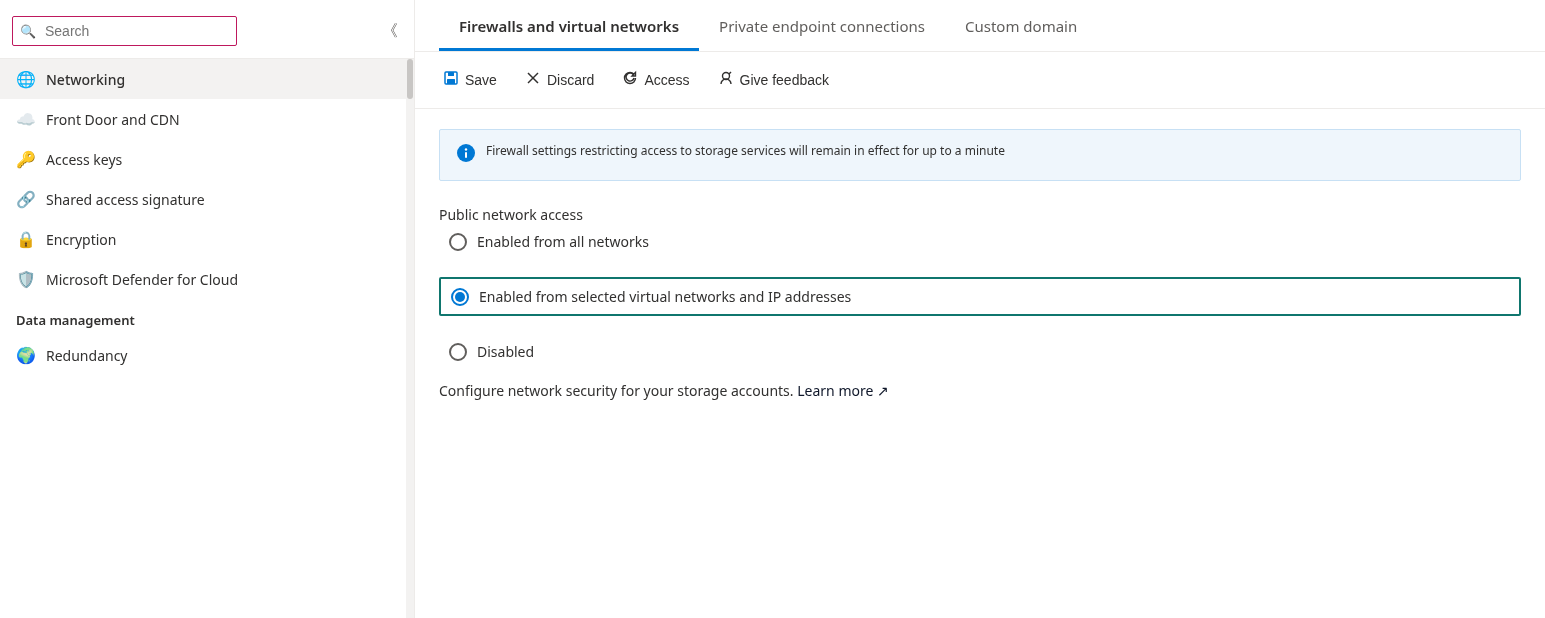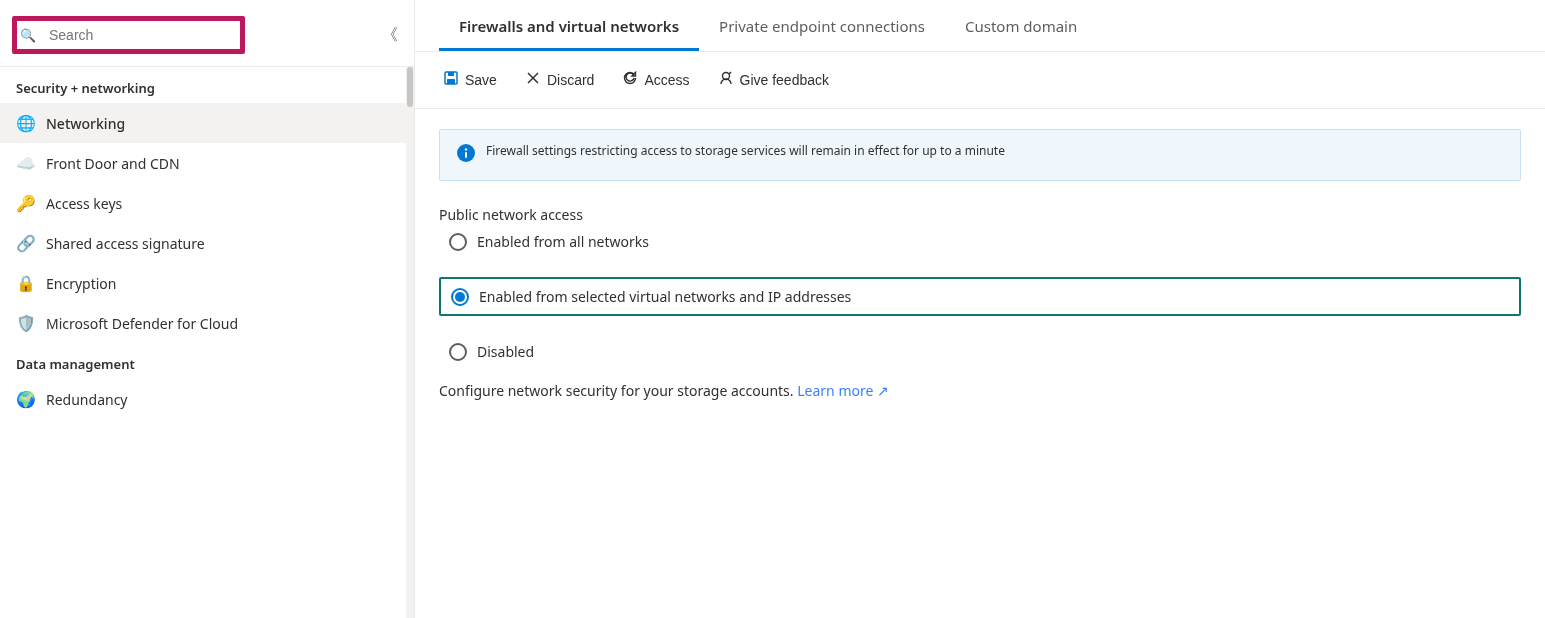--- a/index.html
+++ b/index.html
@@ -20,21 +20,21 @@
     .search-bar {
       padding: 16px 12px 12px 12px;
       display: flex;
       align-items: center;
       gap: 8px;
       border-bottom: 1px solid #edebe9;
     }
 
     .search-bar input {
       flex: 1;
-      border: 5px solid #be185d;
+      border: 1px solid #be185d;
       border-radius: 2px;
       padding: 6px 10px 6px 32px;
       font-size: 14px;
       color: #605e5c;
       outline: none;
       background: #fff;
     }
 
     .search-wrapper {
       position: relative;
@@ -227,21 +227,21 @@
       background: #0078d4;
     }
 
     .configure-text {
       font-size: 14px;
       color: #323130;
       margin-top: 12px;
     }
 
     .configure-text .learn-link {
-      color: #3b82f6;
+      color: #0f172a;
       cursor: pointer;
       text-decoration: none;
     }
 
     .sidebar-scroll-wrapper {
       display: flex;
       flex: 1;
       overflow: hidden;
     }
 
@@ -274,21 +274,20 @@
     <div class="search-wrapper">
       <span class="search-icon-inner">🔍</span>
       <input type="text" placeholder="Search" style="">
     </div>
     <button class="collapse-btn" title="Collapse sidebar">《</button>
   </div>
 
   <div class="sidebar-scroll-wrapper">
     <div class="sidebar-nav">
 
-      <div class="sidebar-section-label">Security + networking</div>
 
       <div class="sidebar-item active">
         <span class="item-icon">🌐</span>
         <span>Networking</span>
       </div>
 
       <div class="sidebar-item">
         <span class="item-icon">☁️</span>
         <span>Front Door and CDN</span>
       </div>

